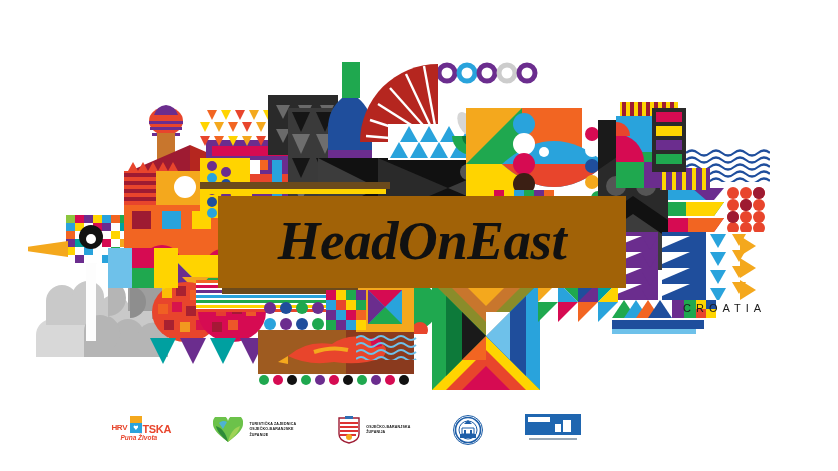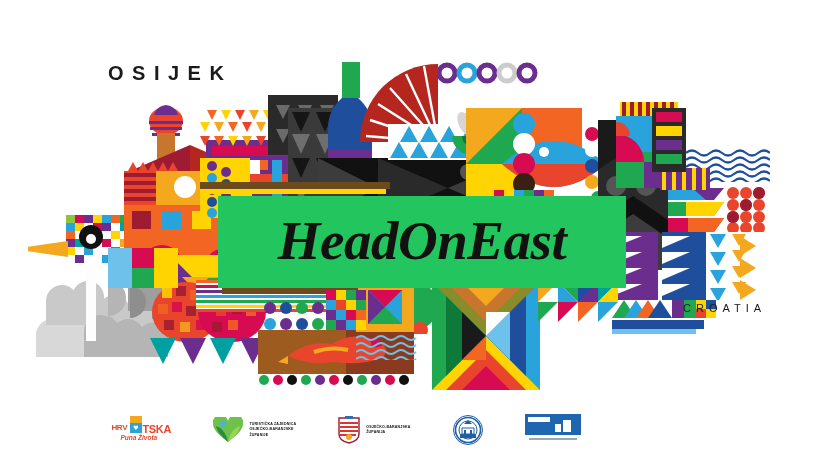--- a/index.html
+++ b/index.html
@@ -10,21 +10,21 @@
   }
   #poster{position:absolute;inset:0;background:#fff;}
 
   
   #collage{position:absolute;left:0;top:0;width:838px;height:400px;}
   .sh{position:absolute;}
 
   
   #title-plaque{
     position:absolute;left:218px;top:196px;width:408px;height:92px;
-    background:#22c55e;z-index:40;
+    background:#a16207;z-index:40;
     display:flex;align-items:center;justify-content:center;
   }
   #title-text{
     font-family:"Liberation Serif","DejaVu Serif",serif;
     font-style:italic;font-weight:700;
     font-size:55px;letter-spacing:-0.5px;color:#111111;
     white-space:nowrap;line-height:1;
     transform:translateY(-2px);
   }
 
@@ -762,21 +762,20 @@
       <rect x="4" y="32" width="26" height="10" fill="#6b2d8e"></rect>
       <rect x="4" y="46" width="26" height="10" fill="#1fa84f"></rect>
     </svg>
 
   </div>
 
   <div id="title-plaque">
     <div id="title-text">HeadOnEast</div>
   </div>
 
-  <div id="city">OSIJEK</div>
   <div id="country">CROATIA</div>
 
   <div id="sponsors">
 
     <div class="sponsor">
       <div class="sp-mark hz">
         <div class="sq"></div>
           <div class="sq2"></div>
           <div class="hrt"></div>
         <div class="w1">HRV</div>

